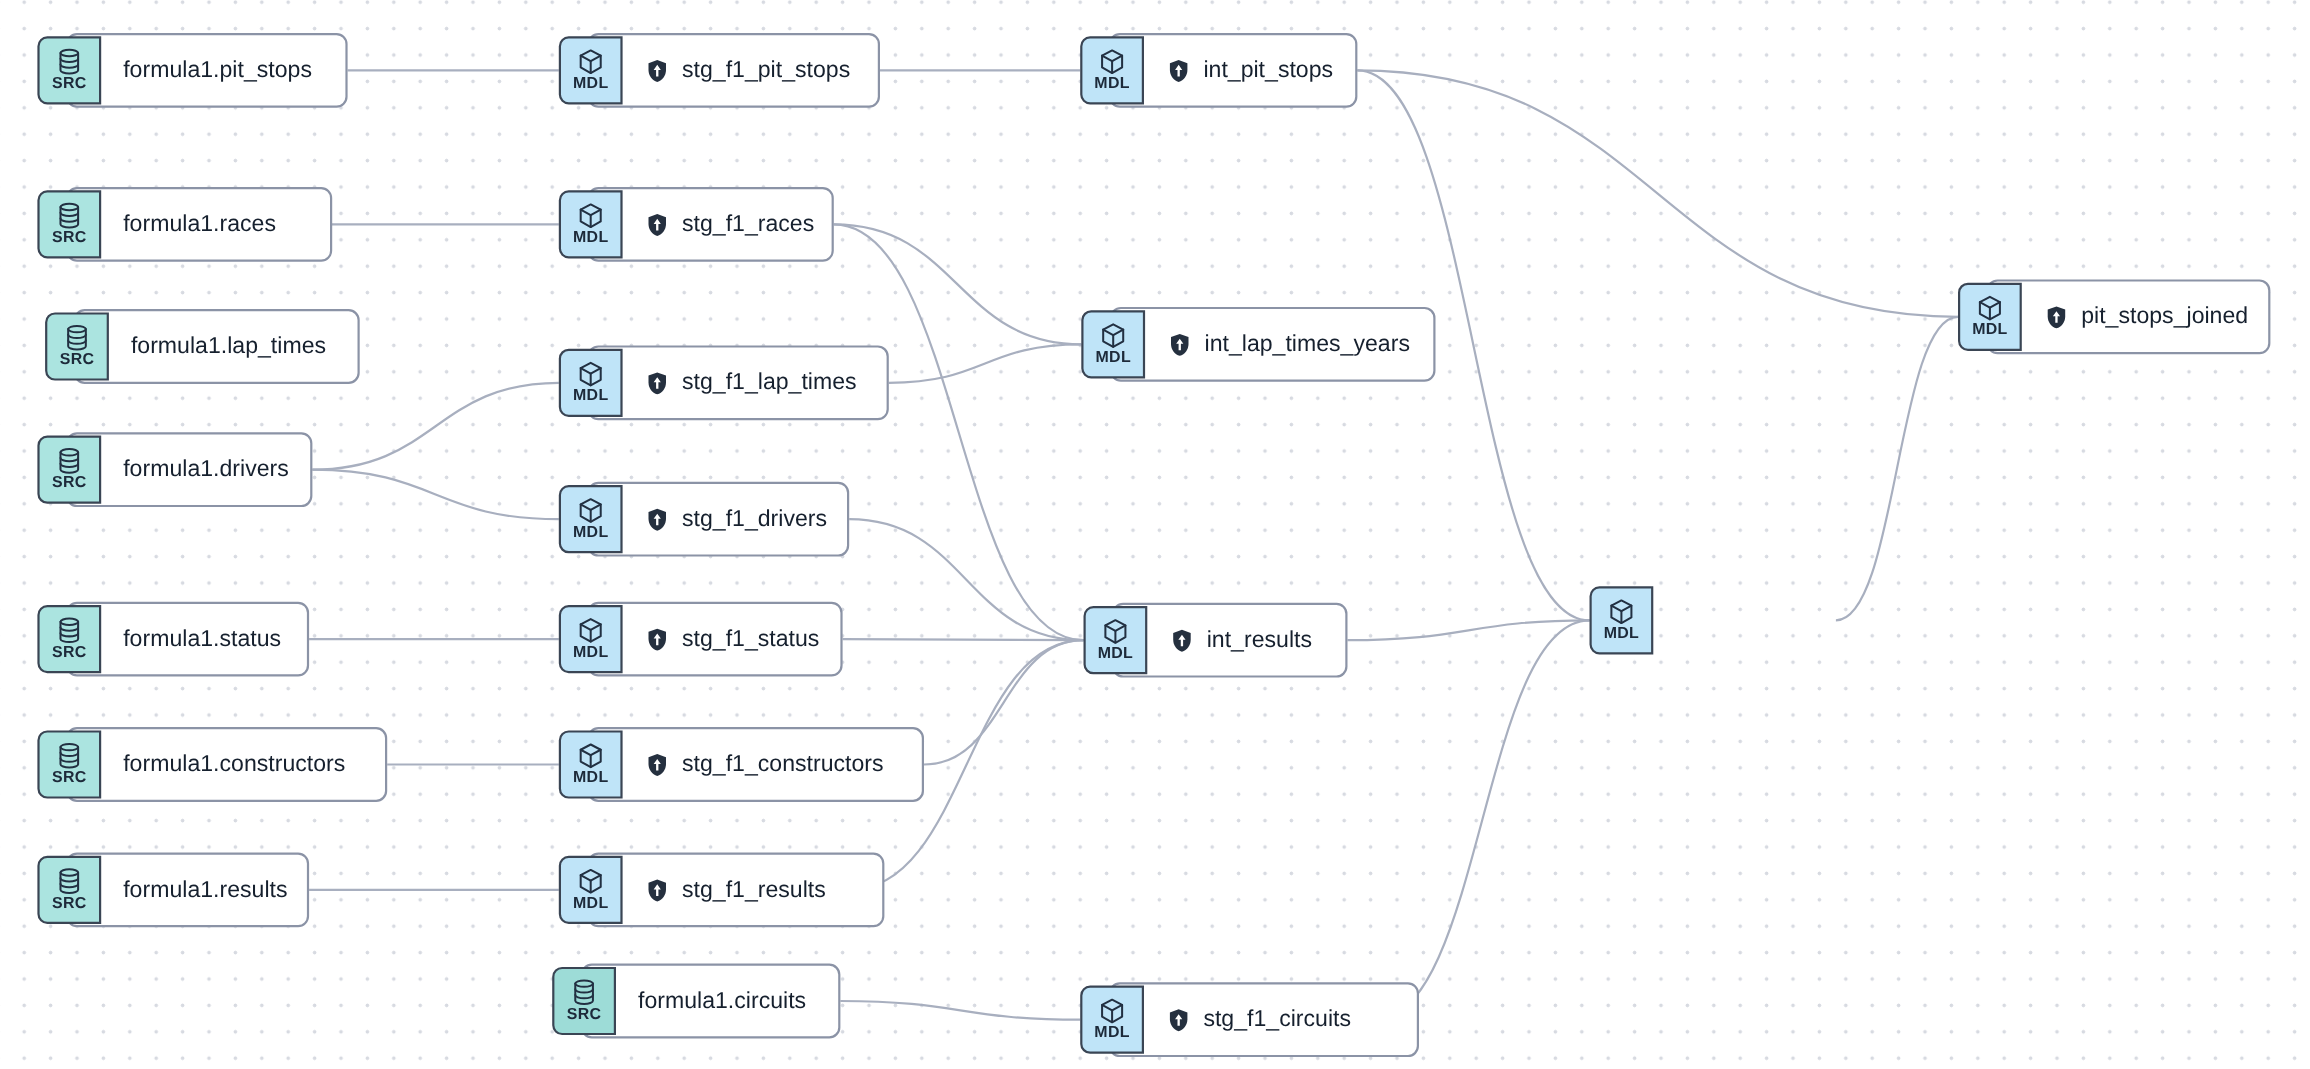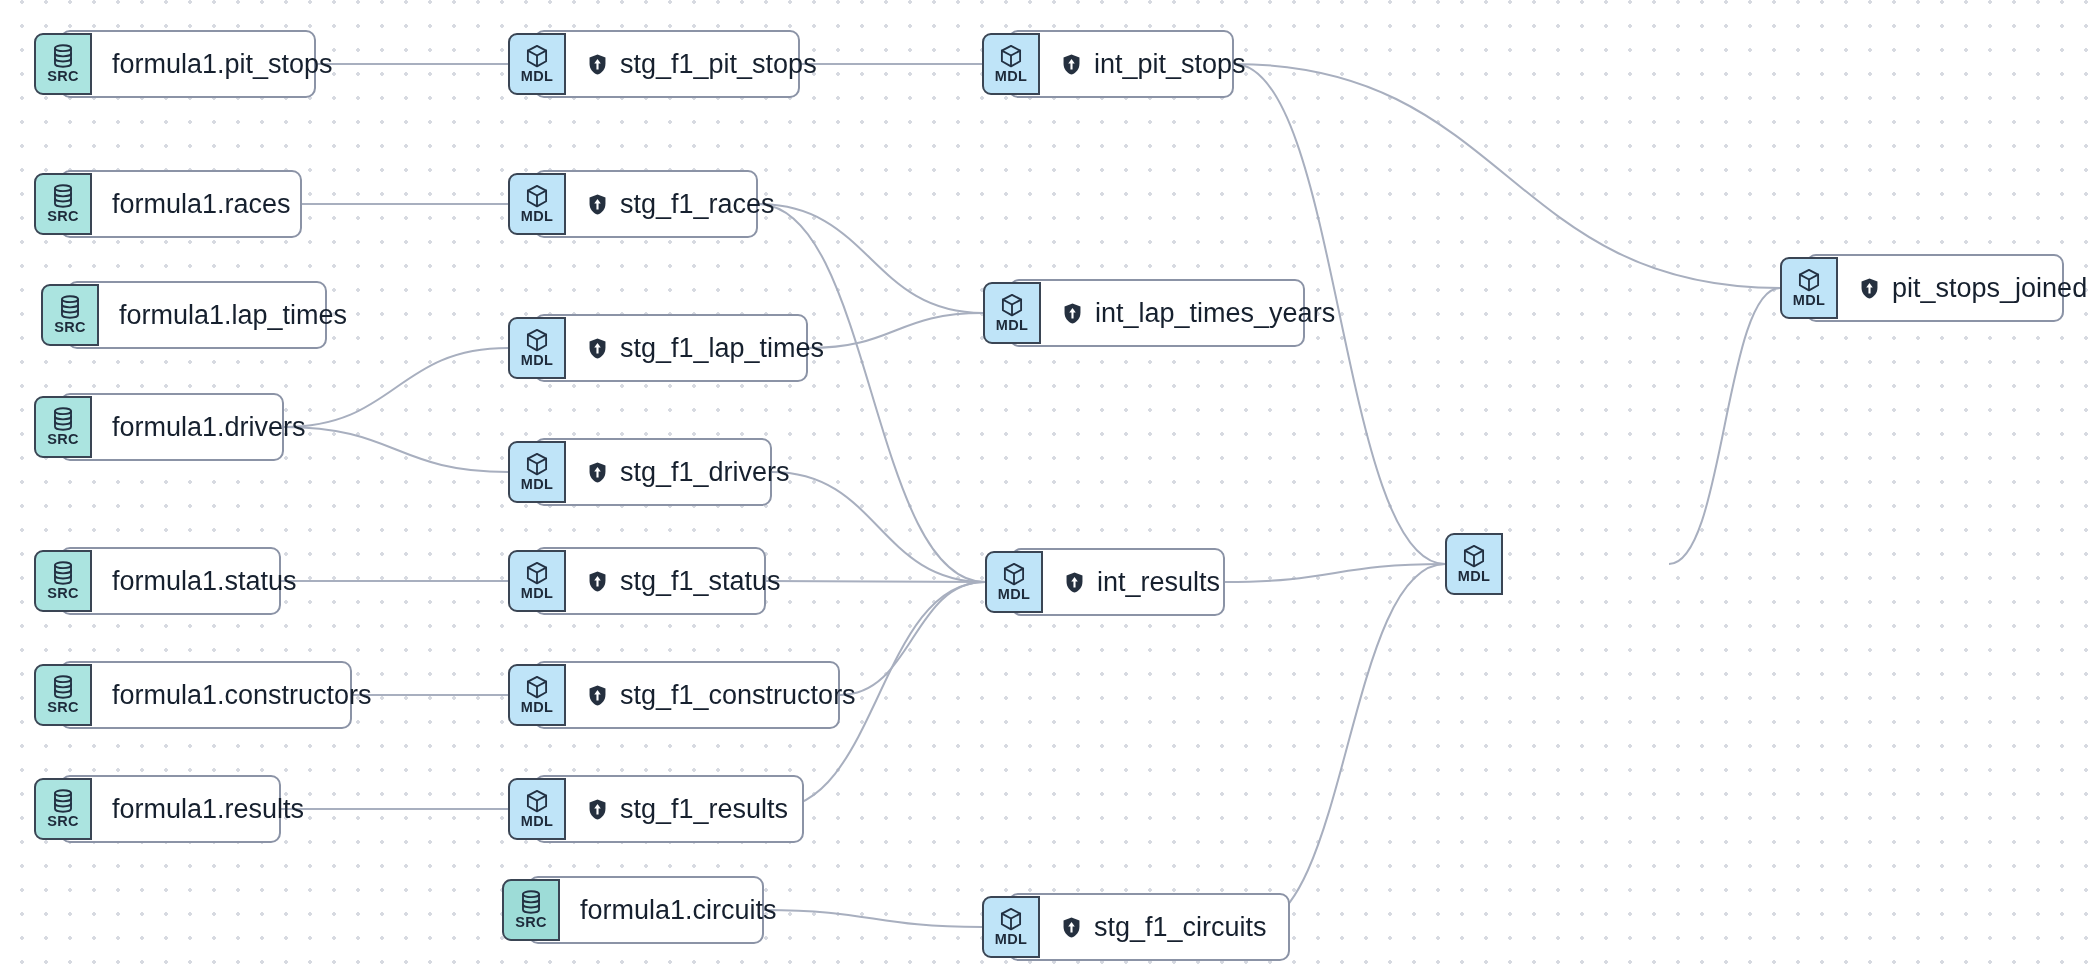--- a/index.html
+++ b/index.html
@@ -22,21 +22,21 @@
     position:absolute;left:0;top:3px;bottom:3px;width:58px;box-sizing:border-box;
     border:2px solid #3a4554;border-radius:9px 0 0 9px;z-index:3;
     display:flex;flex-direction:column;align-items:center;justify-content:center;
   }
   .badge-src{background:#abe4e0;}
   .badge-src-alt{background:#9ddcd7;}
   .badge-mdl{background:#bfe4f8;}
   .badge svg{width:26px;height:26px;display:block;}
   .btext{font-size:14.5px;font-weight:700;color:#1d2a3a;line-height:1.1;letter-spacing:.3px;}
   .shield{width:23px;height:23px;flex:0 0 auto;}
-  .label{font-size:27px;color:#16202e;white-space:nowrap;}
+  .label{font-size:21px;color:#16202e;white-space:nowrap;}
   #symbols{position:absolute;width:0;height:0;overflow:hidden;}
 </style>
 </head>
 <body>
 
 <svg id="symbols" aria-hidden="true">
   <symbol id="icon-db" viewBox="0 0 24 24" fill="none" stroke="#223042" stroke-width="1.7" stroke-linecap="round">
     <ellipse cx="12" cy="4.8" rx="7.4" ry="2.7"></ellipse>
     <path d="M4.6 4.8v14.4c0 1.5 3.3 2.7 7.4 2.7s7.4-1.2 7.4-2.7V4.8"></path>
     <path d="M4.6 9.6c0 1.5 3.3 2.7 7.4 2.7s7.4-1.2 7.4-2.7"></path>

